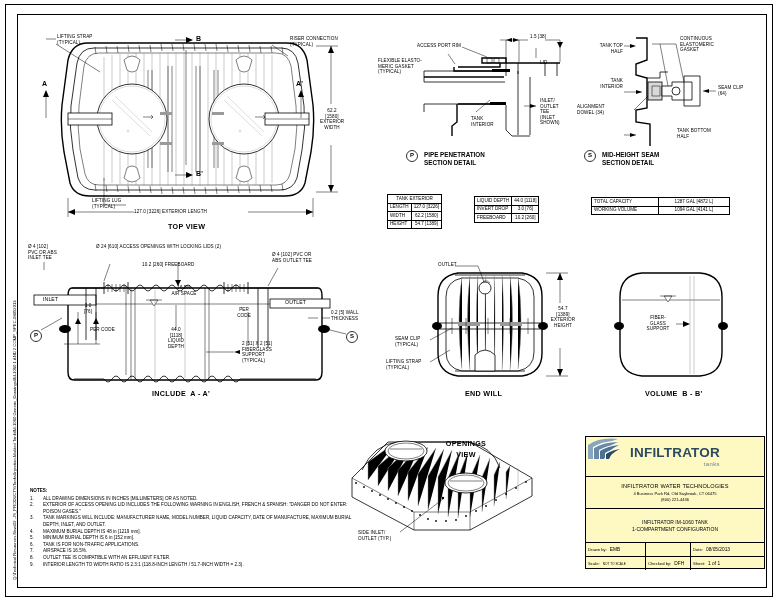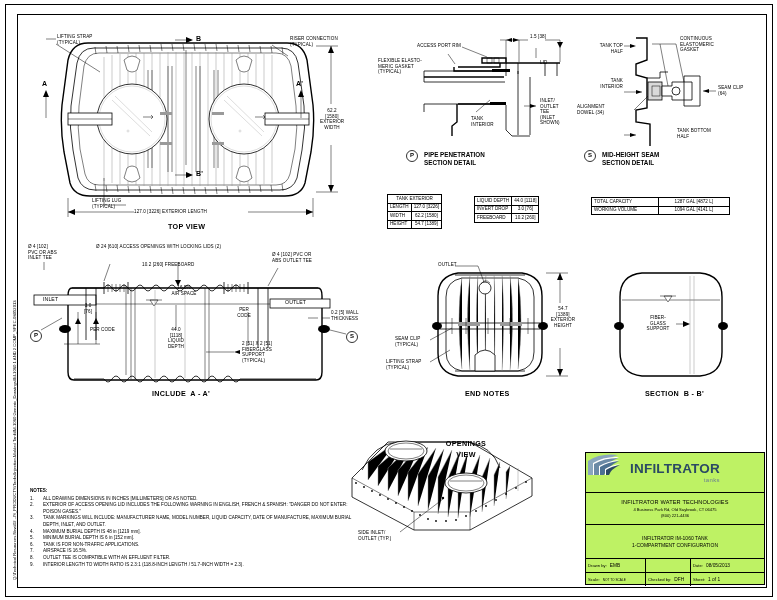--- a/index.html
+++ b/index.html
@@ -36,21 +36,21 @@
   table.spec td.k{text-align:left;}
   table.spec td.v{text-align:center;}
 
   .notes{position:absolute;left:30px;top:488px;width:330px;font-size:4.6px;line-height:6.6px;}
   .notes .hd{font-weight:bold;margin-bottom:1px;}
   .notes ol{margin:0;padding:0;list-style:none;}
   .notes li{display:flex;margin:0;}
   .notes li .n{width:13px;flex:none;}
   .notes li .t{flex:1;}
 
-  .tb{position:absolute;left:585px;top:452px;width:180px;height:133px;border:1px solid #000;box-sizing:border-box;background:#bef264;}
+  .tb{position:absolute;left:585px;top:436px;width:180px;height:133px;border:1px solid #000;box-sizing:border-box;background:#fef9c3;}
   .tb-row{border-bottom:1px solid #000;box-sizing:border-box;}
   .tb-logo{height:40px;display:flex;align-items:center;justify-content:center;}
   .tb-addr{height:32px;display:flex;flex-direction:column;align-items:center;justify-content:center;text-align:center;}
   .tb-addr .c1{font-size:5.6px;letter-spacing:0.15px;}
   .tb-addr .c2{font-size:4.1px;margin-top:1.5px;}
   .tb-addr .c3{font-size:4.1px;margin-top:1px;}
   .tb-model{height:34px;display:flex;flex-direction:column;align-items:center;justify-content:center;text-align:center;font-size:5px;line-height:7px;}
   .tb-meta{display:flex;font-size:4.4px;}
   .tb-meta .cell{border-right:1px solid #000;box-sizing:border-box;padding:1.5px 2px;display:flex;align-items:center;gap:3px;height:13px;}
   .tb-meta .cell:last-child{border-right:none;}
@@ -568,41 +568,41 @@
 
   <div class="lbl" style="left:438px;top:262px;">OUTLET</div>
   <div class="lbl" style="left:395px;top:336px;">SEAM CLIP
 (TYPICAL)</div>
   <div class="lbl" style="left:386px;top:359px;">LIFTING STRAP
 (TYPICAL)</div>
   <div class="lbl" style="left:550px;top:306px;text-align:center;width:26px;">54.7
 [1389]
 EXTERIOR
 HEIGHT</div>
-  <div class="title-view" style="left:465px;top:389px;">END NOTES</div>
+  <div class="title-view" style="left:465px;top:389px;">END WILL</div>
 
   <svg width="777" height="600">
     <path class="ln thick" d="M620 297 q0 -22 22 -24 L700 273 q22 2 22 24 L722 352 q0 22 -22 24 L642 376 q-22 -2 -22 -24 Z"></path>
     <line class="ln thin" x1="622" y1="300" x2="720" y2="300"></line>
     <polygon points="664,296 672,296 668,302" class="ln thin fillw"></polygon>
     <line class="ln thin" x1="660" y1="296" x2="676" y2="296"></line>
     <g class="gry">
       <line x1="690" y1="276" x2="690" y2="374"></line>
       <line x1="694" y1="276" x2="694" y2="374"></line>
     </g>
     <ellipse cx="619" cy="326" rx="5" ry="4" class="fillk"></ellipse>
     <ellipse cx="723" cy="326" rx="5" ry="4" class="fillk"></ellipse>
     <line class="ln thin" x1="676" y1="324" x2="686" y2="324"></line>
     <polygon points="690,324 683,321 683,327" class="fillk"></polygon>
   </svg>
 
   <div class="lbl" style="left:641px;top:315px;text-align:center;width:34px;">FIBER-
 GLASS
 SUPPORT</div>
-  <div class="title-view" style="left:645px;top:389px;">SECTION  B - B'</div>
+  <div class="title-view" style="left:645px;top:389px;">VOLUME  B - B'</div>
 
   <svg width="777" height="600">
     <path class="ln med" d="M352 497 L352 478 L388 442 L470 442 L532 478 L532 496 L470 530 L414 530 Z" fill="#fff"></path>
     <path class="ln thin" d="M352 478 L414 512 L470 512 L532 478"></path>
     <path class="ln thin" d="M414 512 L414 530 M470 512 L470 530"></path>
     <path class="ln med" d="M362 470 q12 -26 36 -28 L468 442 q24 4 32 26"></path>
 
     <g class="gry">
       <path d="M368 480 L368 462 L396 442"></path>
       <path d="M378 486 L378 466 L404 444"></path>

